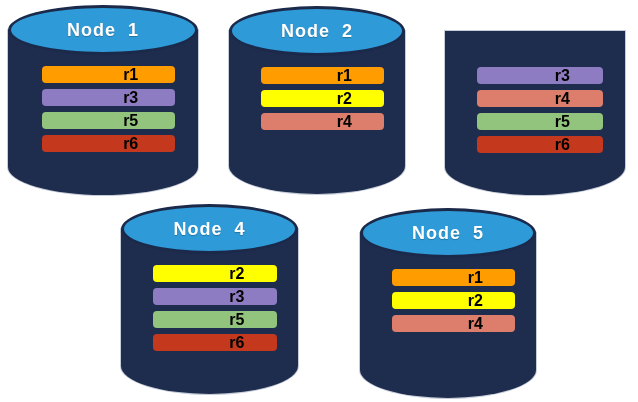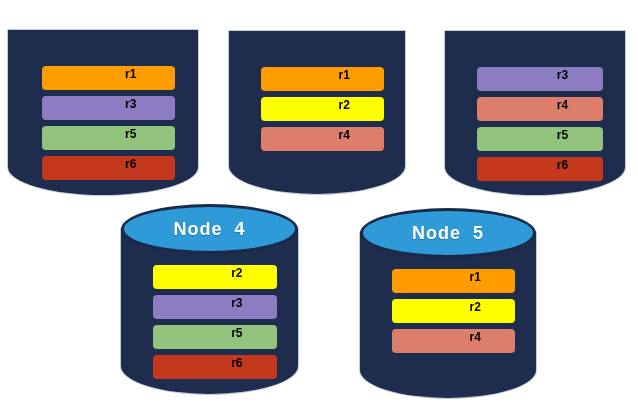--- a/index.html
+++ b/index.html
@@ -54,54 +54,60 @@
     text-shadow: 0 1px 1px rgba(0,0,0,0.25);
   }
   .bars {
     position: absolute;
     top: 61px;
     left: 18%;
     width: 70%;
     z-index: 3;
   }
   .bar {
-    height: 24px;
+    height: 17px;
     line-height: 17px;
     margin-bottom: 6px;
     border-radius: 4px;
     text-align: center;
     font-weight: bold;
-    font-size: 12px;
+    font-size: 16px;
     color: #000000;
     padding-left: 44px;
   }
   
   .node-pos-1 { left: 8px;   top: 5px;   width: 190px; height: 190px; }
   .node-pos-2 { left: 229px; top: 6px;   width: 176px; height: 188px; }
   .node-pos-3 { left: 445px; top: 6px;   width: 180px; height: 189px; }
   .node-pos-4 { left: 121px; top: 204px; width: 177px; height: 190px; }
   .node-pos-5 { left: 348px; top: 208px; width: 176px; height: 190px; margin-left: 12px; }
 </style>
 </head>
 <body>
 
 <div id="stage">
 
     <div class="node node-pos-1">
       <div class="cyl-body"></div>
+      <div class="cyl-top">
+        <span class="node-label">Node  1</span>
+      </div>
       <div class="bars">
         <div class="bar" style="background: rgb(255, 156, 0);">r1</div>
         <div class="bar" style="background: rgb(142, 124, 195);">r3</div>
         <div class="bar" style="background: rgb(147, 196, 125);">r5</div>
         <div class="bar" style="background: rgb(196, 57, 30);">r6</div>
       </div>
     </div>
 
     <div class="node node-pos-2">
       <div class="cyl-body"></div>
+      <div class="cyl-top">
+        <span class="node-label">Node  2</span>
+      </div>
       <div class="bars">
         <div class="bar" style="background: rgb(255, 156, 0);">r1</div>
         <div class="bar" style="background: rgb(255, 255, 0);">r2</div>
         <div class="bar" style="background: rgb(220, 126, 107);">r4</div>
       </div>
     </div>
 
     <div class="node node-pos-3">
       <div class="cyl-body"></div>
       <div class="bars">

